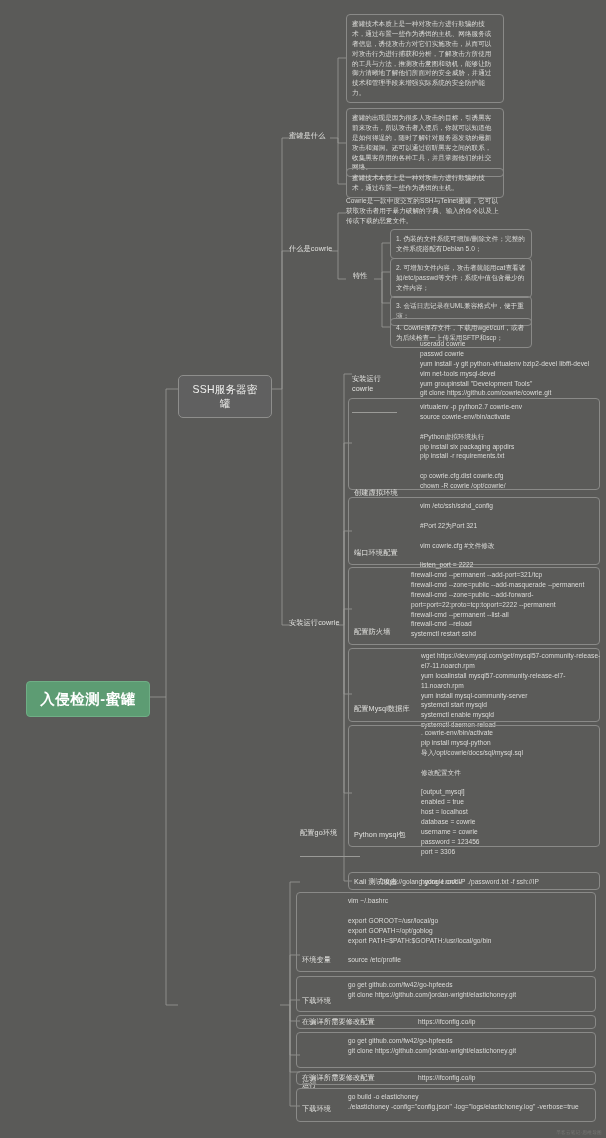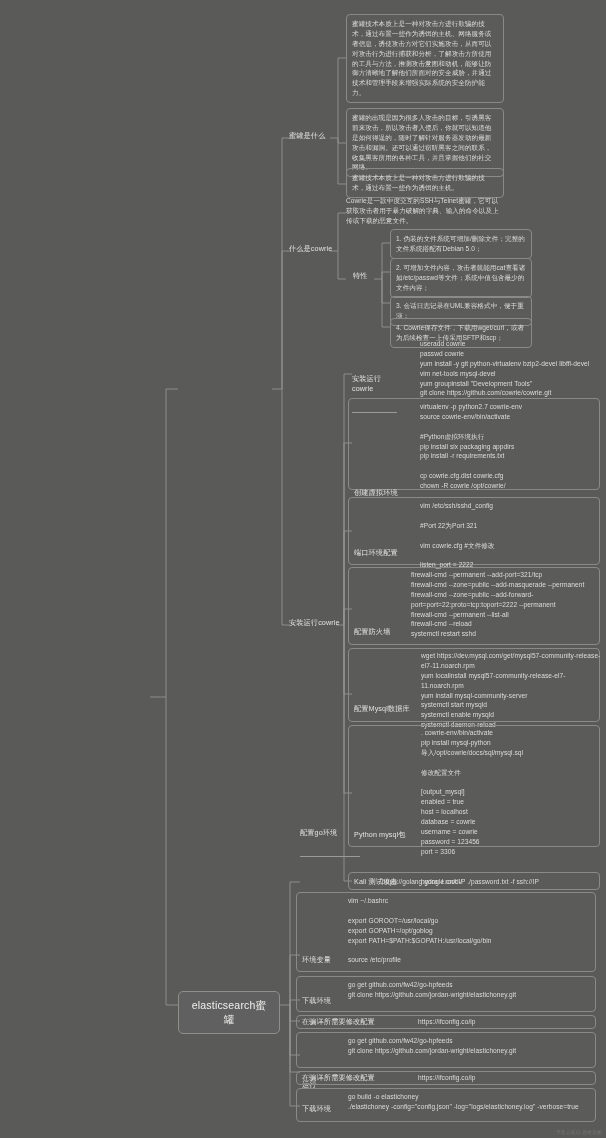--- a/index.html
+++ b/index.html
@@ -154,22 +154,23 @@
       <path d="M290,882 L300,882"></path>
       <path d="M290,955 L300,955"></path>
       <path d="M290,1000 L300,1000"></path>
       <path d="M290,1021 L300,1021"></path>
       <path d="M290,1055 L300,1055"></path>
       <path d="M290,1072 L300,1072"></path>
       <path d="M290,1106 L300,1106"></path>
     </g>
   </svg>
 
-
-  <div class="node branch1" style="left:178px; top:991px; width:102px;">elasticsearch蜜罐</div>
+  <div class="node root" style="left:26px; top:681px; width:124px;">入侵检测-蜜罐</div>
+
+  <div class="node branch1" style="left:178px; top:375px; width:94px;">SSH服务器密罐</div>
 
   <div class="node label" style="left:289px; top:131px;">蜜罐是什么</div>
 
   <div class="node body boxed" style="left:346px; top:14px; width:158px;">蜜罐技术本质上是一种对攻击方进行欺骗的技术，通过布置一些作为诱饵的主机、网络服务或者信息，诱使攻击方对它们实施攻击，从而可以对攻击行为进行捕获和分析，了解攻击方所使用的工具与方法，推测攻击意图和动机，能够让防御方清晰地了解他们所面对的安全威胁，并通过技术和管理手段来增强实际系统的安全防护能力。</div>
   <div class="node body boxed" style="left:346px; top:108px; width:158px;">蜜罐的出现是因为很多人攻击的目标，引诱黑客前来攻击，所以攻击者入侵后，你就可以知道他是如何得逞的，随时了解针对服务器发动的最新攻击和漏洞。还可以通过窃听黑客之间的联系，收集黑客所用的各种工具，并且掌握他们的社交网络。</div>
   <div class="node body boxed" style="left:346px; top:168px; width:158px;">蜜罐技术本质上是一种对攻击方进行欺骗的技术，通过布置一些作为诱饵的主机。</div>
 
   <div class="node label" style="left:289px; top:244px;">什么是cowrie</div>
 
   <div class="node body" style="left:346px; top:196px; width:158px;">Cowrie是一款中度交互的SSH与Telnet蜜罐，它可以获取攻击者用于暴力破解的字典、输入的命令以及上传或下载的恶意文件。</div>

